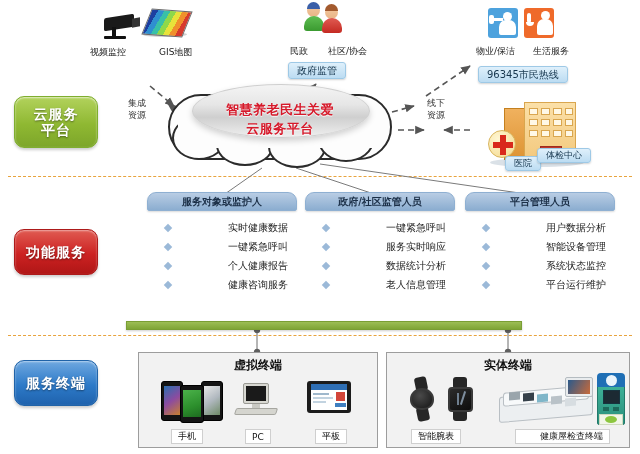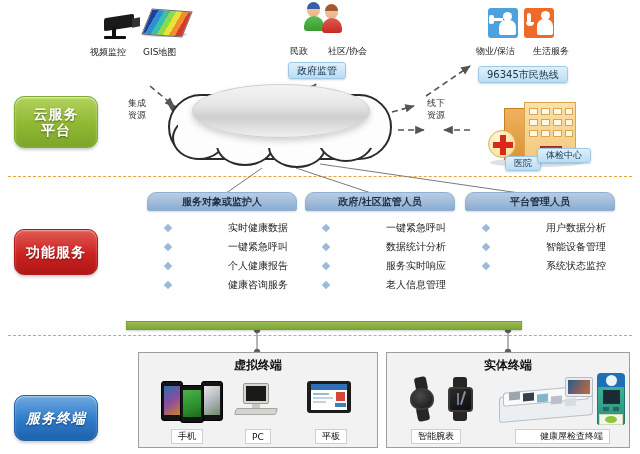--- a/index.html
+++ b/index.html
@@ -26,25 +26,24 @@
     border: 1px solid #7fae2f;
     box-shadow: inset 0 1px 2px rgba(255,255,255,.65), 0 2px 3px rgba(0,0,0,.2);
   }
   .tier-red {
     left: 14px; top: 229px;
     background: linear-gradient(#e05b52, #cc2222 55%, #b01616);
     border: 1px solid #ad1a1a;
     box-shadow: inset 0 1px 2px rgba(255,255,255,.5), 0 2px 3px rgba(0,0,0,.2);
   }
   .tier-blue {
-    left: 14px; top: 395px;
+    left: 14px; top: 360px;
     background: linear-gradient(#6fa8e0, #2d7ac8 55%, #1f62ad);
     border: 1px solid #2063a8;
     box-shadow: inset 0 1px 2px rgba(255,255,255,.5), 0 2px 3px rgba(0,0,0,.2);
-    font-style: italic;
   }
 
   
   .sep {
     position: absolute; left: 8px; width: 624px; height: 0;
     border-top: 1px dashed #e8a33d;
   }
   .sep-1 { top: 176px; }
   .sep-2 { top: 335px; }
 
@@ -285,21 +284,21 @@
     <div class="cam-body"></div>
       <div class="cam-lens"></div>
     <div class="cam-stand"></div>
       <div class="cam-base"></div>
   </div>
   <div class="icon-abs" style="left:146px; top:6px; width:46px; height:34px;">
     <div class="gis-sh"></div>
       <div class="gis"></div>
   </div>
   <div class="ic-cap" style="left:90px; top:46px;">视频监控</div>
-  <div class="ic-cap" style="left:143px; top:46px;">GIS地图</div>
+  <div class="ic-cap" style="left:159px; top:46px;">GIS地图</div>
 
   <div class="icon-abs" style="left:300px; top:4px; width:56px; height:38px;">
     <div class="per" style="left:4px; top:0;">
       <div class="head" style="left:3px; top:0; background:linear-gradient(#f4c9a0,#e8b486);"></div>
       <div class="head" style="left:3px; top:-2px; height:7px; border-radius:7px 7px 0 0; background:#3a5fa8;"></div>
       <div class="body" style="left:0; top:12px; background:linear-gradient(#5fbe52,#3a9a30);"></div>
     </div>
     <div class="per" style="left:22px; top:2px;">
       <div class="head" style="left:3px; top:0; background:linear-gradient(#f4c9a0,#e8b486);"></div>
       <div class="head" style="left:3px; top:-2px; height:7px; border-radius:7px 7px 0 0; background:#a35a2e;"></div>
@@ -351,20 +350,24 @@
   <div class="cap cap-exam">体检中心</div>
 
   <div class="cloud-wrap">
     <div class="cloud-body"></div>
     <div class="cloud-bump cb1"></div>
     <div class="cloud-bump cb2"></div>
     <div class="cloud-bump cb3"></div>
     <div class="cloud-bump cb4"></div>
     <div class="cloud-mask"></div>
     <div class="cloud-disc"></div>
+    <div class="cloud-text">
+      <div>智慧养老民生关爱</div>
+      <div>云服务平台</div>
+    </div>
   </div>
 
   <div class="edge-lbl" style="left:122px; top:98px; width:30px;">
     <div>集成</div>
     <div>资源</div>
   </div>
   <div class="edge-lbl" style="left:421px; top:98px; width:30px;">
     <div>线下</div>
     <div>资源</div>
   </div>
@@ -393,25 +396,25 @@
 
   <div class="fn-col" style="left:305px; top:192px;">
     <div class="fn-head">政府/社区监管人员</div>
     <div class="fn-list">
       <div class="fn-item">
         <span class="fn-dot"></span>
         <span class="fn-txt">一键紧急呼叫</span>
       </div>
       <div class="fn-item">
         <span class="fn-dot"></span>
+        <span class="fn-txt">服务实时响应</span>
+      </div>
+      <div class="fn-item">
+        <span class="fn-dot"></span>
         <span class="fn-txt">数据统计分析</span>
-      </div>
-      <div class="fn-item">
-        <span class="fn-dot"></span>
-        <span class="fn-txt">服务实时响应</span>
       </div>
       <div class="fn-item">
         <span class="fn-dot"></span>
         <span class="fn-txt">老人信息管理</span>
       </div>
     </div>
   </div>
 
   <div class="fn-col" style="left:465px; top:192px;">
     <div class="fn-head">平台管理人员</div>
@@ -420,20 +423,24 @@
         <span class="fn-dot"></span>
         <span class="fn-txt">用户数据分析</span>
       </div>
       <div class="fn-item">
         <span class="fn-dot"></span>
         <span class="fn-txt">智能设备管理</span>
       </div>
       <div class="fn-item">
         <span class="fn-dot"></span>
         <span class="fn-txt">系统状态监控</span>
+      </div>
+      <div class="fn-item">
+        <span class="fn-dot"></span>
+        <span class="fn-txt">平台运行维护</span>
       </div>
     </div>
   </div>
 
   <div class="green-bar"></div>
 
   <div class="term-panel tp-virtual">
     <div class="term-title">虚拟终端</div>
 
     <div class="icon-abs" style="left:22px; top:26px; width:64px; height:44px;">

